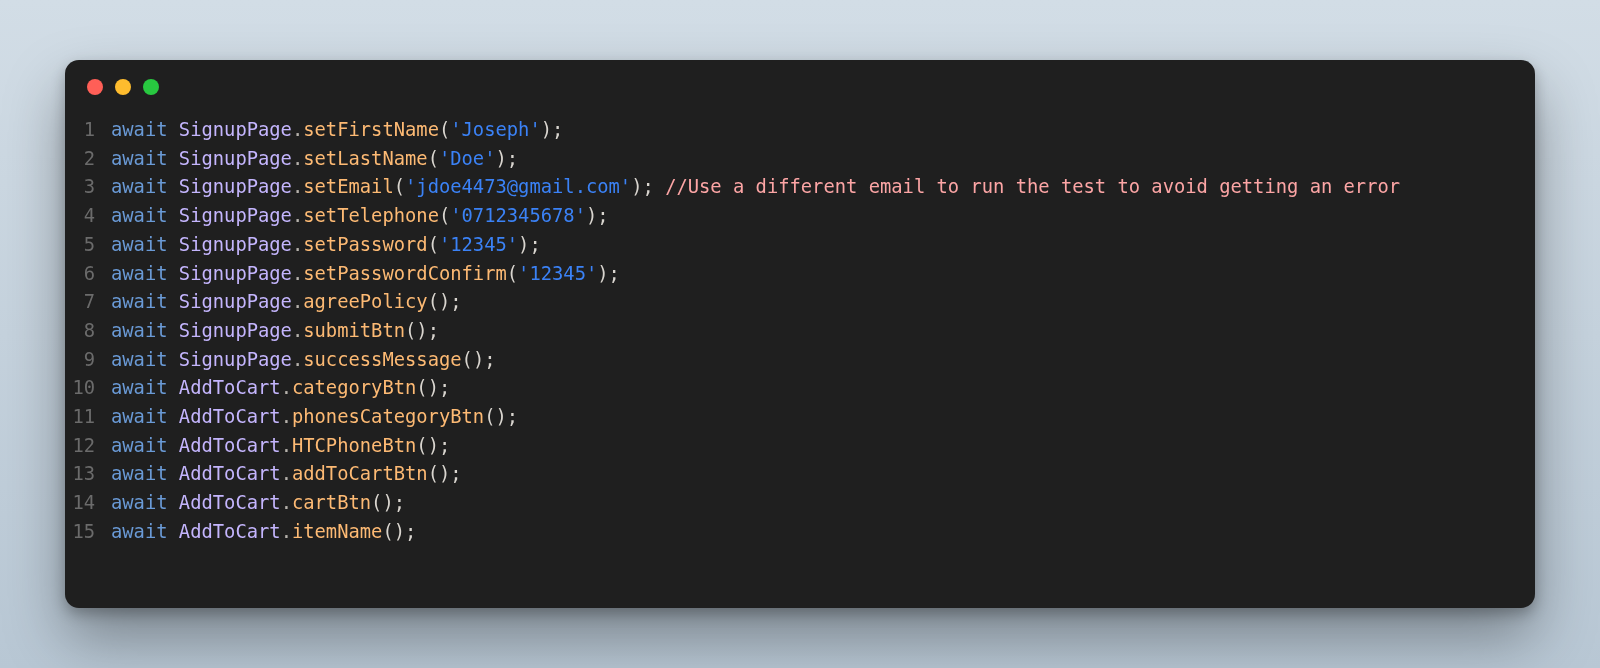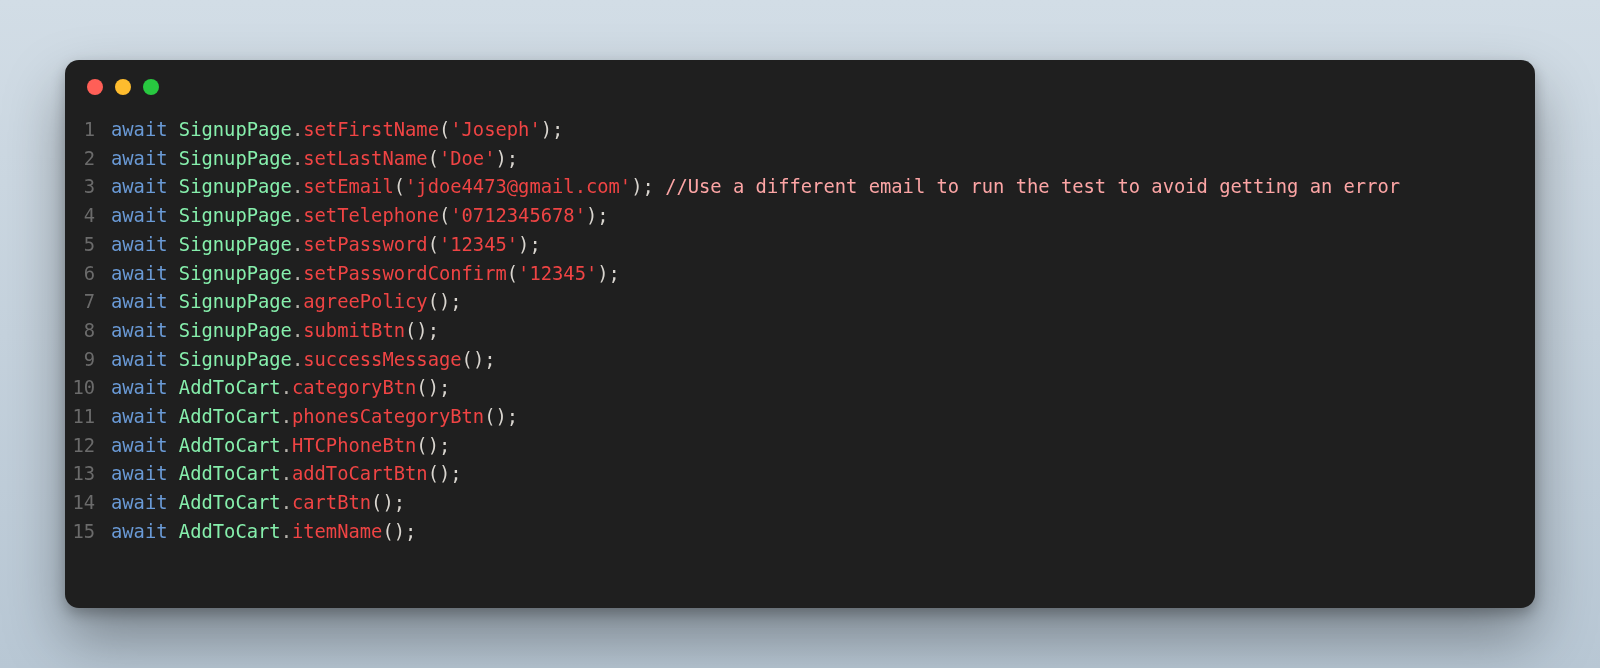--- a/index.html
+++ b/index.html
@@ -55,25 +55,25 @@
     width: 46px;
     text-align: right;
     padding-right: 16px;
     color: #6b6b6b;
     flex-shrink: 0;
     user-select: none;
   }
   .content { flex: 1; }
 
   .kw    { color: #6a9ad6; }   
-  .obj   { color: #86efac; }   
+  .obj   { color: #c4b5fd; }   
   .dot-op{ color: #b7b3ad; }
-  .fn    { color: #ef4444; }
+  .fn    { color: #fdba74; }
   .par   { color: #d9d5cf; }
-  .str   { color: #ef4444; }   
+  .str   { color: #3b82f6; }   
   .cmt   { color: #fca5a5; }   
   .semi  { color: #d9d5cf; }
 </style>
 </head>
 <body>
 
 <div class="frame">
   <div class="titlebar">
     <div class="dot red"></div>
     <div class="dot yellow"></div>

